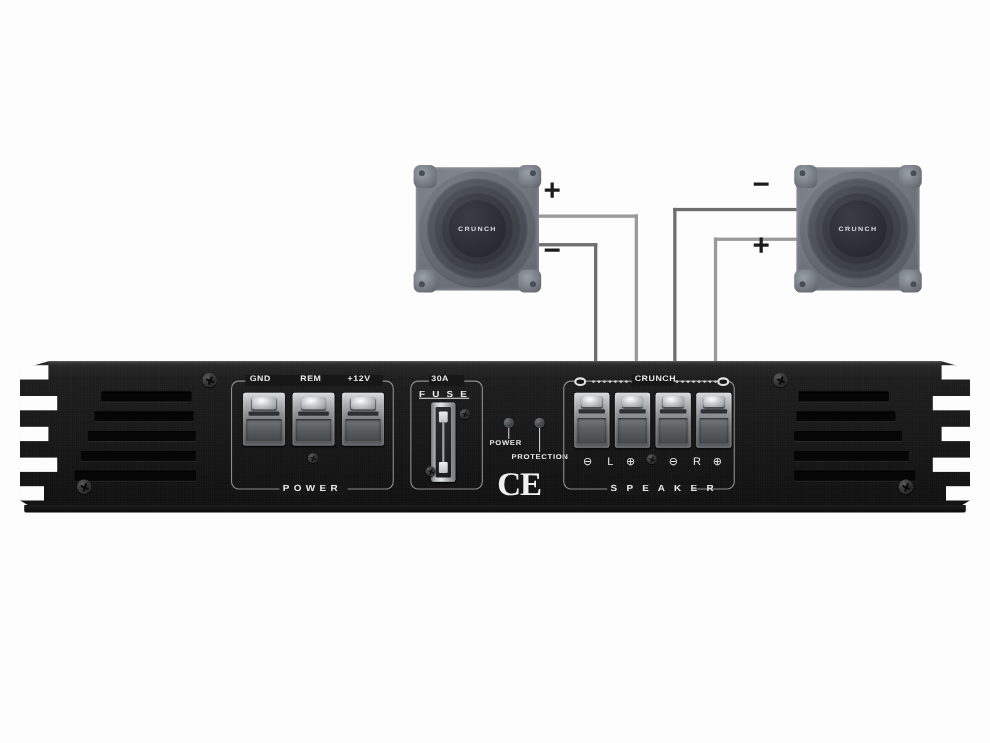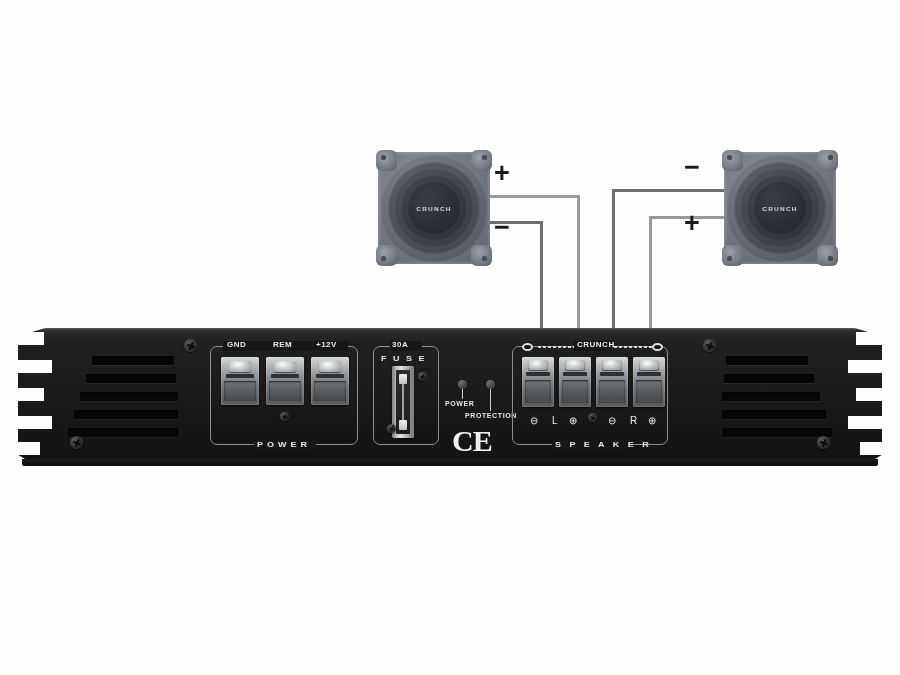--- a/index.html
+++ b/index.html
@@ -457,21 +457,21 @@
     </div>
 
     <div class="screw sm" style="left:262px; top:92px;"></div>
 
     <div class="lbl-mask" style="left:236px; top:120px; width:62px;"></div>
     <div class="lbl" style="left:239px; top:119px; font-size:9px; letter-spacing:4px;">POWER</div>
 
     <div class="bracket" style="left:355px; top:26px; width:66px; height:99px;"></div>
     <div class="lbl-mask" style="left:372px; top:21px; width:32px;"></div>
     <div class="lbl" style="left:374px; top:20px; font-size:8px; letter-spacing:.5px;">30A</div>
-    <div class="lbl" style="left:363px; top:33px; font-size:9px; letter-spacing:2px;">F U S E</div>
+    <div class="lbl" style="left:363px; top:33px; font-size:9px; letter-spacing:2px;text-decoration:underline;">F U S E</div>
 
     <div class="fuse-holder" style="left:374px; top:46px; width:22px; height:72px;">
       <div class="fuse-win" style="top:4px; width:14px; height:64px;"></div>
       <div class="fuse-cap" style="top:8px; width:8px; height:10px;"></div>
       <div class="fuse-cap" style="top:54px; width:8px; height:10px;"></div>
       <div class="fuse-wire" style="top:18px; height:36px;"></div>
     </div>
     <div class="screw sm" style="left:400px; top:52px;"></div>
     <div class="screw sm" style="left:369px; top:104px;"></div>
 

